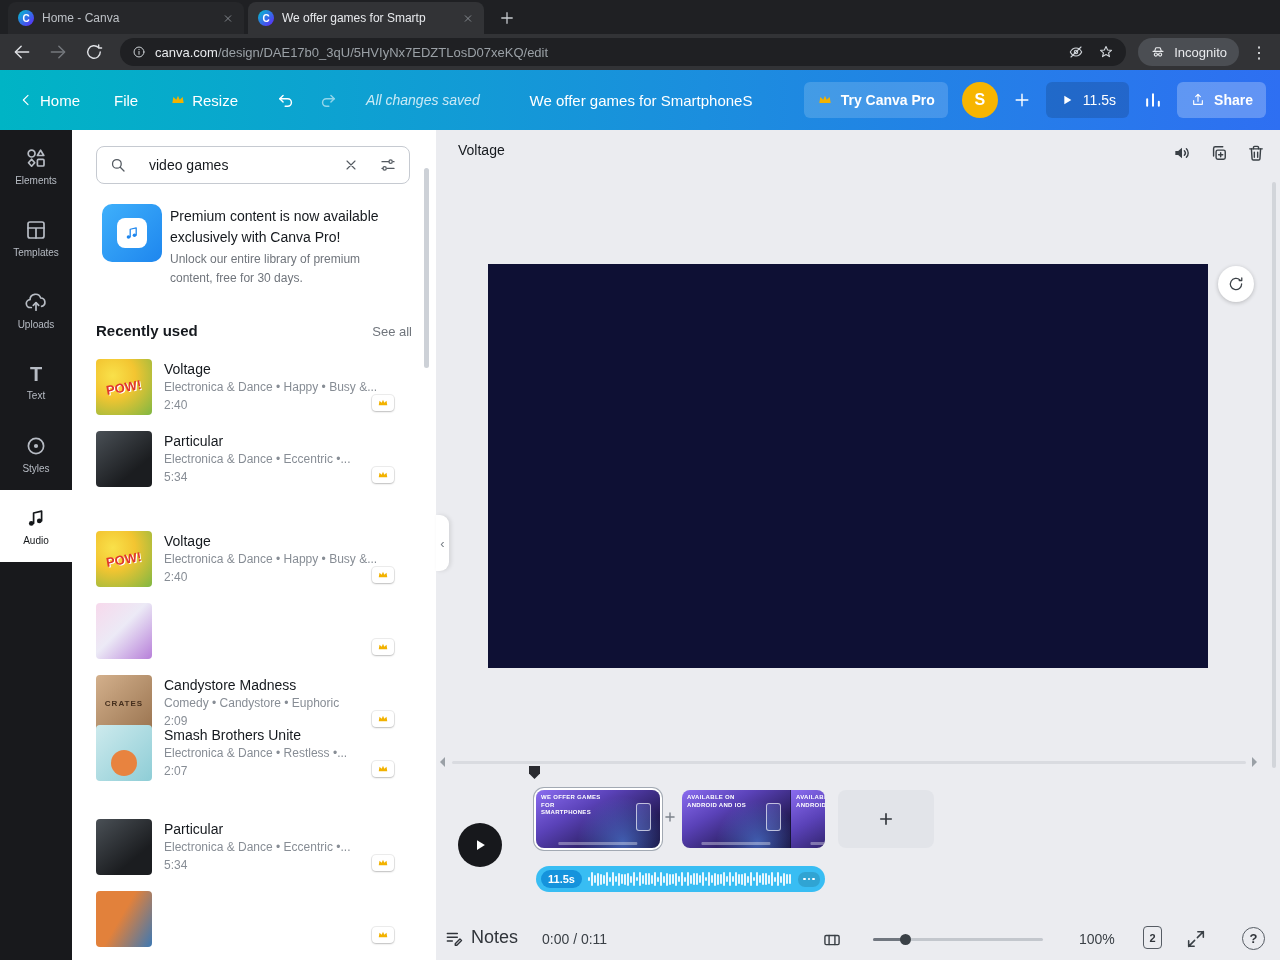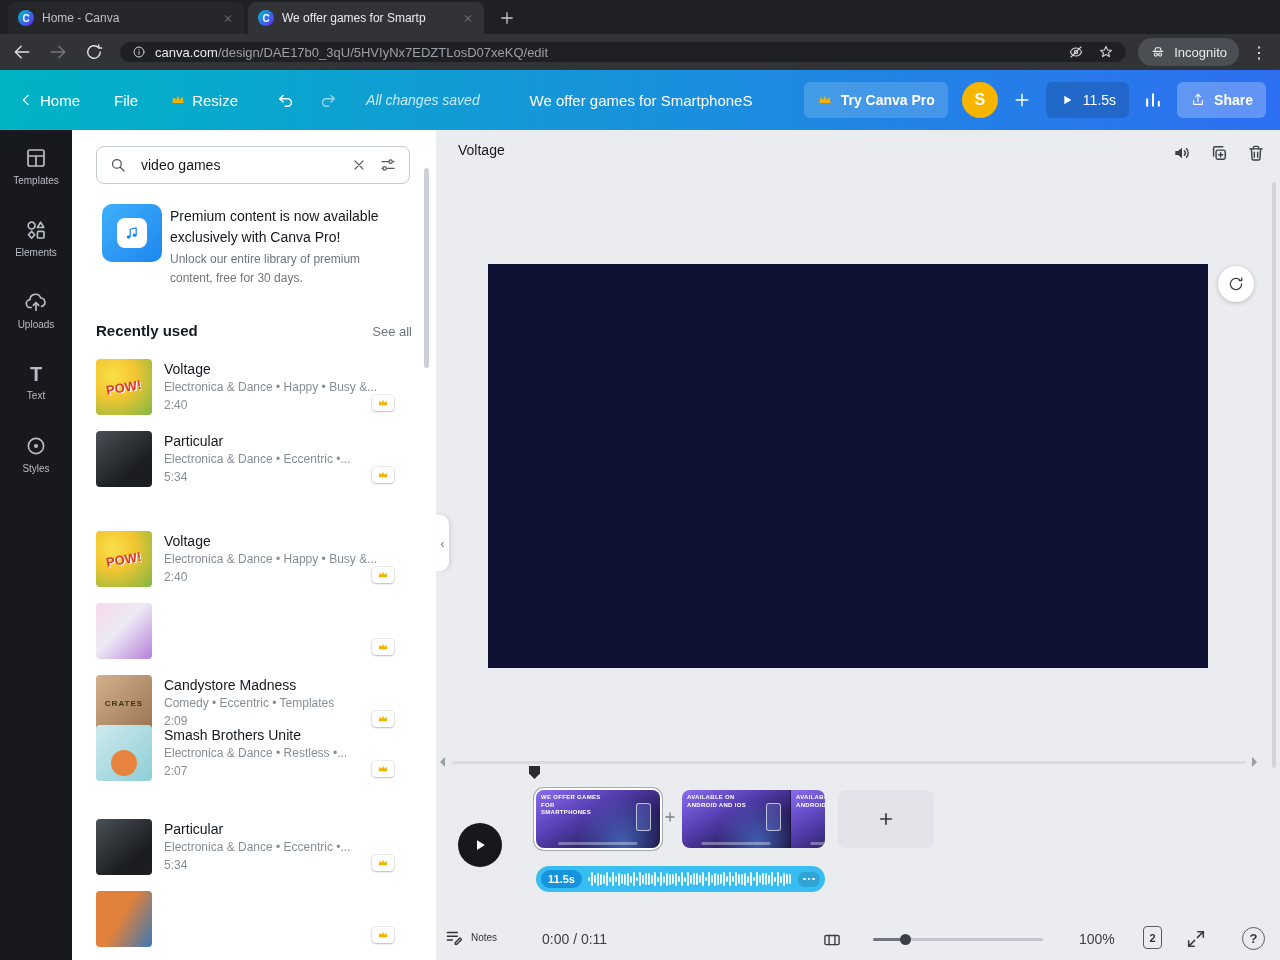--- a/index.html
+++ b/index.html
@@ -14,21 +14,21 @@
   .tab.inactive{background:#26272a;margin-left:8px;color:#bdc1c6;}
   .tab.active{background:#323336;margin-left:4px;color:#e8eaed;}
   .favicon{width:16px;height:16px;border-radius:50%;background:linear-gradient(135deg,#00c4cc,#6420ff);color:#fff;font-size:10px;font-weight:700;display:flex;align-items:center;justify-content:center;flex:0 0 16px;}
   .tab-title{flex:1;font-size:12px;white-space:nowrap;overflow:hidden;}
   .tab-close{color:#9aa0a6;flex:0 0 12px;}
   .newtab{color:#c7cbd0;margin-left:14px;margin-bottom:7px;}
 
   .addressbar{position:absolute;left:0;top:34px;width:1280px;height:36px;background:#323336;display:flex;align-items:center;padding:0 12px;box-sizing:border-box;}
   .nav-ic{color:#dfe1e5;margin-right:16px;}
   .nav-ic.dim{color:#75797e;}
-  .omnibox{flex:1;height:20px;border-radius:14px;background:#1f2023;display:flex;align-items:center;padding:0 12px;gap:9px;overflow:hidden;}
+  .omnibox{flex:1;height:28px;border-radius:14px;background:#1f2023;display:flex;align-items:center;padding:0 12px;gap:9px;overflow:hidden;}
   .url{font-size:13px;white-space:nowrap;overflow:hidden;flex:1;}
   .url-host{color:#e8eaed;}
   .url-path{color:#9aa0a6;}
   .omni-right{display:flex;align-items:center;gap:14px;color:#cfd3d8;}
   .incog-chip{height:28px;border-radius:14px;background:#4b4e53;color:#e8eaed;display:flex;align-items:center;gap:8px;padding:0 12px;margin-left:12px;font-size:13px;}
   .menu-dots{color:#e8eaed;font-size:16px;margin-left:12px;letter-spacing:1px;}
 
   
   .cv-header{position:absolute;left:0;top:70px;width:1280px;height:60px;background:linear-gradient(90deg,var(--header-teal,#00b4c5) 0%,#1b8ede 55%,var(--header-blue,#2e6ff2) 100%);color:#fff;display:flex;align-items:center;padding-left:18px;box-sizing:border-box;}
   .hbtn{display:flex;align-items:center;gap:6px;font-size:15px;color:#fff;}
@@ -44,21 +44,21 @@
 
   
   .rail{position:absolute;left:0;top:130px;width:72px;height:830px;background:#18191c;}
   .rail-item{width:72px;height:72px;display:flex;flex-direction:column;align-items:center;justify-content:center;gap:5px;color:#b7bcc4;}
   .rail-item .rail-label{font-size:10px;}
   .rail-item.active{background:#fff;color:#14171a;}
   .rail-item .tglyph{font-size:20px;font-weight:600;line-height:22px;}
 
   
   .panel{position:absolute;left:72px;top:130px;width:364px;height:830px;background:#fff;}
-  .searchbox{position:absolute;left:24px;top:16px;width:314px;height:38px;border:1px solid #c6cad1;border-radius:8px;display:flex;align-items:center;gap:12px;padding:0 12px;box-sizing:border-box;color:#545a61;}
+  .searchbox{position:absolute;left:24px;top:16px;width:314px;height:38px;border:1px solid #c6cad1;border-radius:8px;display:flex;align-items:center;gap:20px;padding:0 12px;box-sizing:border-box;color:#545a61;}
   .searchbox input{flex:1;border:0;outline:0;font-family:"Liberation Sans",sans-serif;font-size:14px;color:#15191e;min-width:0;background:transparent;}
   .promo-tile{position:absolute;left:30px;top:74px;width:60px;height:58px;border-radius:10px;background:linear-gradient(135deg,#3fb0fb,var(--promo-blue,#1e86ee));display:flex;align-items:center;justify-content:center;}
   .promo-note{width:30px;height:30px;border-radius:8px;background:#fff;color:#1e86ee;display:flex;align-items:center;justify-content:center;}
   .promo-text{position:absolute;left:98px;top:76px;width:220px;}
   .promo-title{font-size:14px;line-height:21px;color:#15191e;}
   .promo-sub{font-size:12px;line-height:19px;color:#70757c;margin-top:2px;}
   .section-row{position:absolute;left:24px;right:24px;top:192px;display:flex;align-items:baseline;justify-content:space-between;}
   .section-title{font-size:15px;font-weight:700;color:#15191e;}
   .see-all{font-size:13px;color:#70757c;}
   .track{position:absolute;left:24px;right:24px;height:56px;display:flex;align-items:flex-start;}
@@ -108,21 +108,21 @@
   .add-clip{position:absolute;left:402px;top:660px;width:96px;height:58px;border-radius:8px;background:#e2e4e9;display:flex;align-items:center;justify-content:center;color:#33373d;}
   .audio-bar{position:absolute;left:100px;top:736px;width:289px;height:26px;border-radius:13px;background:var(--audio-blue,#38bdf3);display:flex;align-items:center;padding:0 5px;gap:6px;box-sizing:border-box;}
   .audio-chip{height:18px;border-radius:9px;background:#1593dc;color:#fff;font-size:11px;font-weight:600;display:flex;align-items:center;padding:0 7px;}
   .waveform{flex:1;height:16px;display:flex;align-items:center;gap:1px;overflow:hidden;}
   .waveform i{flex:0 0 2px;background:rgba(255,255,255,.88);border-radius:1px;}
   .audio-more{width:22px;height:15px;border-radius:7px;background:rgba(0,0,0,.13);display:flex;align-items:center;justify-content:center;gap:2px;}
   .audio-more b{width:2.5px;height:2.5px;border-radius:50%;background:#fff;}
 
   
   .statusbar{position:absolute;left:0;bottom:0;width:844px;height:42px;}
-  .notes-btn{position:absolute;left:8px;top:9px;display:flex;align-items:center;gap:7px;color:#30343a;font-size:10px;}
+  .notes-btn{position:absolute;left:8px;top:9px;display:flex;align-items:center;gap:7px;color:#30343a;font-size:18px;}
   .time-display{position:absolute;left:106px;top:13px;font-size:14px;color:#3a4046;}
   .gridview{position:absolute;left:386px;top:12px;color:#3a4046;}
   .zoom-slider{position:absolute;left:437px;top:20px;width:170px;height:3px;border-radius:2px;background:#c3c7cd;}
   .zoom-fill{position:absolute;left:0;top:0;height:3px;width:32px;border-radius:2px;background:#70767f;}
   .zoom-knob{position:absolute;left:27px;top:-4px;width:11px;height:11px;border-radius:50%;background:#3a4046;}
   .zoom-label{position:absolute;left:643px;top:13px;font-size:14px;color:#3a4046;}
   .page-badge{position:absolute;left:707px;top:8px;width:19px;height:23px;border:1.6px solid #565c64;border-radius:4px;display:flex;align-items:center;justify-content:center;font-size:11px;font-weight:700;color:#30343a;box-sizing:border-box;}
   .expand-btn{position:absolute;left:749px;top:10px;color:#3a4046;}
   .help-btn{position:absolute;left:806px;top:9px;width:23px;height:23px;border:1.6px solid #565c64;border-radius:50%;display:flex;align-items:center;justify-content:center;font-size:13px;font-weight:700;color:#30343a;box-sizing:border-box;}
 </style>
@@ -248,52 +248,60 @@
           <path d="M5.5 13v5.5h13V13"></path>
         </svg>
       <span>Share</span>
     </div>
   </div>
 </div>
 
 <div class="rail">
   <div class="rail-item">
     <svg class="ic i24" viewBox="0 0 24 24">
-        <rect x="4" y="4" width="16" height="16" rx="2"></rect>
-        <path d="M4 10h16M12 10v10"></path>
-      </svg>
-    <span class="rail-label">Templates</span>
-  </div>
-  <div class="rail-item">
-    <svg class="ic i24" viewBox="0 0 24 24">
         <circle cx="7.6" cy="7.6" r="3.4"></circle>
         <rect x="13.4" y="13.4" width="6.6" height="6.6" rx="1"></rect>
         <path d="M16.6 4.2l3.2 5.3h-6.4z"></path>
         <path d="M7.6 13.2l3.1 3.5-3.1 3.5-3.1-3.5z"></path>
       </svg>
     <span class="rail-label">Elements</span>
+  </div>
+  <div class="rail-item">
+    <svg class="ic i24" viewBox="0 0 24 24">
+        <rect x="4" y="4" width="16" height="16" rx="2"></rect>
+        <path d="M4 10h16M12 10v10"></path>
+      </svg>
+    <span class="rail-label">Templates</span>
   </div>
   <div class="rail-item">
     <svg class="ic i24" viewBox="0 0 24 24">
         <path d="M7.3 17.5H6.4a3.9 3.9 0 0 1-.4-7.8A5.5 5.5 0 0 1 16.7 8a4.2 4.2 0 0 1 .9 8.3"></path>
         <path d="M12 20.2v-7.4"></path>
         <path d="M9.3 15.3 12 12.6l2.7 2.7"></path>
       </svg>
     <span class="rail-label">Uploads</span>
   </div>
   <div class="rail-item">
     <span class="tglyph">T</span>
     <span class="rail-label">Text</span>
   </div>
   <div class="rail-item">
     <svg class="ic i24" viewBox="0 0 24 24">
         <circle cx="12" cy="12" r="7.6"></circle>
         <circle class="f" cx="12" cy="12" r="2.1"></circle>
       </svg>
     <span class="rail-label">Styles</span>
+  </div>
+  <div class="rail-item active">
+    <svg class="ic i24" viewBox="0 0 24 24">
+        <path d="M9.6 17.3V7l8-1.8v9.6"></path>
+        <circle class="f" cx="7.3" cy="17.4" r="2.4"></circle>
+        <circle class="f" cx="15.3" cy="14.9" r="2.4"></circle>
+      </svg>
+    <span class="rail-label">Audio</span>
   </div>
 </div>
 
 <div class="panel">
   <div class="searchbox">
     <svg class="ic i18" viewBox="0 0 24 24">
         <circle cx="10.5" cy="10.5" r="5.8"></circle>
         <path d="M15 15l5 5"></path>
       </svg>
     <input value="video games" style="">
@@ -380,21 +388,21 @@
           <path class="f" d="M3.5 16.5 5 7.5l4.4 4L12 5.5l2.6 6 4.4-4 1.5 9z"></path>
         </svg>
       </span>
   </div>
   <div class="track" style="top:545px">
     <div class="thumb thumb-crates">
         <span class="art-text">CRATES</span>
       </div>
     <div class="t-info">
         <div class="t-title">Candystore Madness</div>
-        <div class="t-meta">Comedy • Eccentric • Templates</div>
+        <div class="t-meta">Comedy • Candystore • Euphoric</div>
         <div class="t-dur">2:09</div>
       </div>
     <span class="pro-badge">
         <svg class="ic" width="12" height="12" viewBox="0 0 24 24">
           <path class="f" d="M3.5 16.5 5 7.5l4.4 4L12 5.5l2.6 6 4.4-4 1.5 9z"></path>
         </svg>
       </span>
   </div>
   <div class="track" style="top:595px">
     <div class="thumb thumb-fox">

